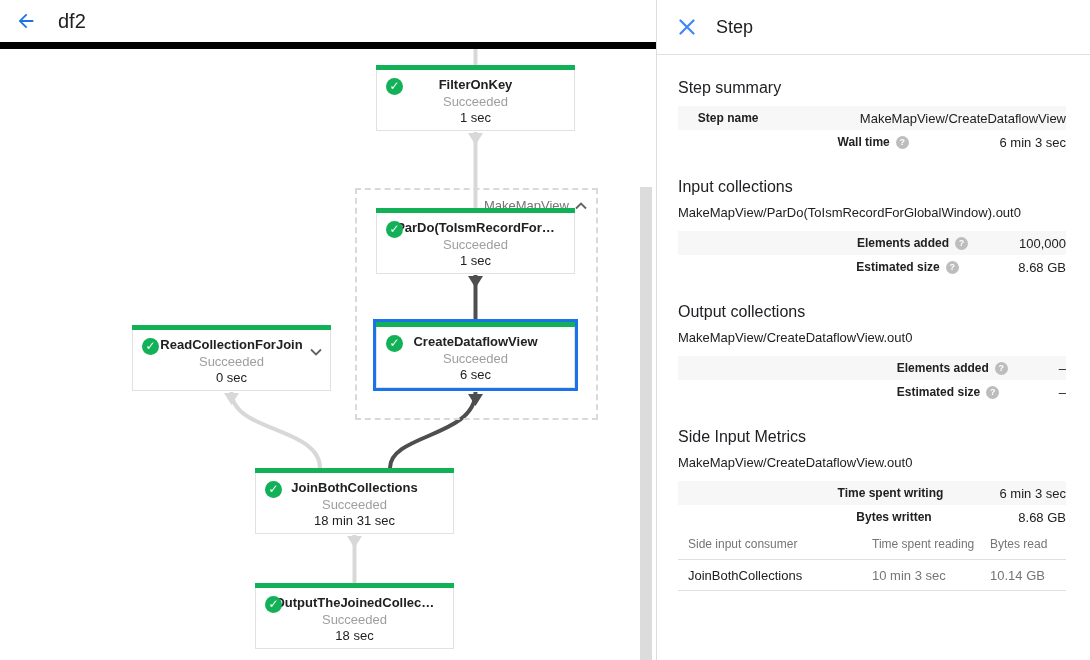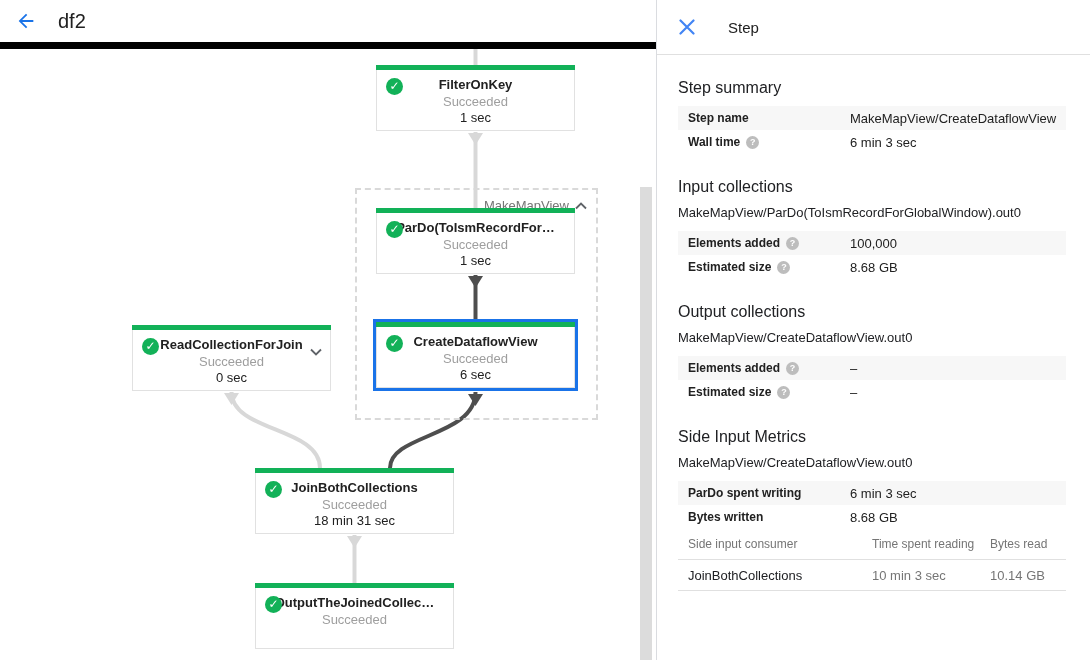--- a/index.html
+++ b/index.html
@@ -46,27 +46,27 @@
     display:flex;align-items:center;gap:6px;cursor:pointer;}
 
   .scroll-thumb{position:absolute;left:640px;top:138px;width:12px;height:473px;background:#dcdcdc;z-index:4;cursor:pointer;}
 
   .divider{position:absolute;left:656px;top:0;width:1px;height:660px;background:#dadce0;z-index:6;}
 
   
   .panel{position:absolute;left:657px;top:0;width:433px;height:660px;background:#fff;}
   .panel-header{height:55px;border-bottom:1px solid var(--border);display:flex;align-items:center;}
   .close-btn{margin-left:17px;width:26px;height:26px;display:flex;align-items:center;justify-content:center;cursor:pointer;}
-  .panel-title{margin-left:28px;font-size:15px;color:var(--text);}
+  .panel-title{margin-left:16px;font-size:18px;color:var(--text);}
   .panel-content{padding:0 24px 1px 21px;}
 
   .section-heading{font-size:16px;font-weight:400;color:#202124;margin:24px 0 9px;}
   .subheading{font-size:13px;color:#202124;margin:2px 0 11px;}
   .kv-rows .kv-row:nth-child(odd){background:var(--stripe);}
-  .kv-row{display:flex;align-items:center;height:24px;padding-left:10px;}
+  .kv-row{display:flex;align-items:center;height:24px;padding-left:10px;justify-content:flex-end;}
   .kv-label{width:162px;font-size:12px;font-weight:bold;color:var(--text);display:flex;align-items:center;gap:6px;}
   .kv-value{font-size:13px;color:var(--text);}
   .help{width:13px;height:13px;border-radius:50%;background:#bdbdbd;color:#fff;font-size:9px;
     font-weight:bold;line-height:13px;text-align:center;cursor:pointer;flex:none;}
 
   .tbl-heading{font-size:13px;font-weight:bold;color:var(--text);margin:20px 0 0;}
   .si-header{display:flex;align-items:center;height:31px;padding-left:10px;
     border-bottom:1px solid var(--border);font-size:12px;color:var(--muted);}
   .si-row{display:flex;align-items:center;height:31px;padding-left:10px;
     border-bottom:1px solid var(--border);font-size:13px;}
@@ -164,20 +164,21 @@
       <div class="node-title">JoinBothCollections</div>
       <div class="node-status">Succeeded</div>
       <div class="node-time">18 min 31 sec</div>
     </div>
 
     <div class="node" style="left:255px;top:534px;">
       <div class="node-bar"></div>
       <span class="check">✓</span>
       <div class="node-title">OutputTheJoinedCollec…</div>
       <div class="node-status">Succeeded</div>
+      <div class="node-time">18 sec</div>
     </div>
 
     <div class="scroll-thumb"></div>
   </div>
 
   <div class="divider"></div>
 
   <aside class="panel">
     <div class="panel-header">
       <div class="close-btn">
@@ -243,21 +244,21 @@
           </span>
           <span class="kv-value">–</span>
         </div>
       </div>
 
       <div class="section-heading">Side Input Metrics</div>
       <div class="subheading">MakeMapView/CreateDataflowView.out0</div>
       <div class="kv-rows">
         <div class="kv-row">
           <span class="kv-label">
-            <span>ParDo spent writing</span>
+            <span>Time spent writing</span>
           </span>
           <span class="kv-value">6 min 3 sec</span>
         </div>
         <div class="kv-row">
           <span class="kv-label">
             <span>Bytes written</span>
           </span>
           <span class="kv-value">8.68 GB</span>
         </div>
       </div>

